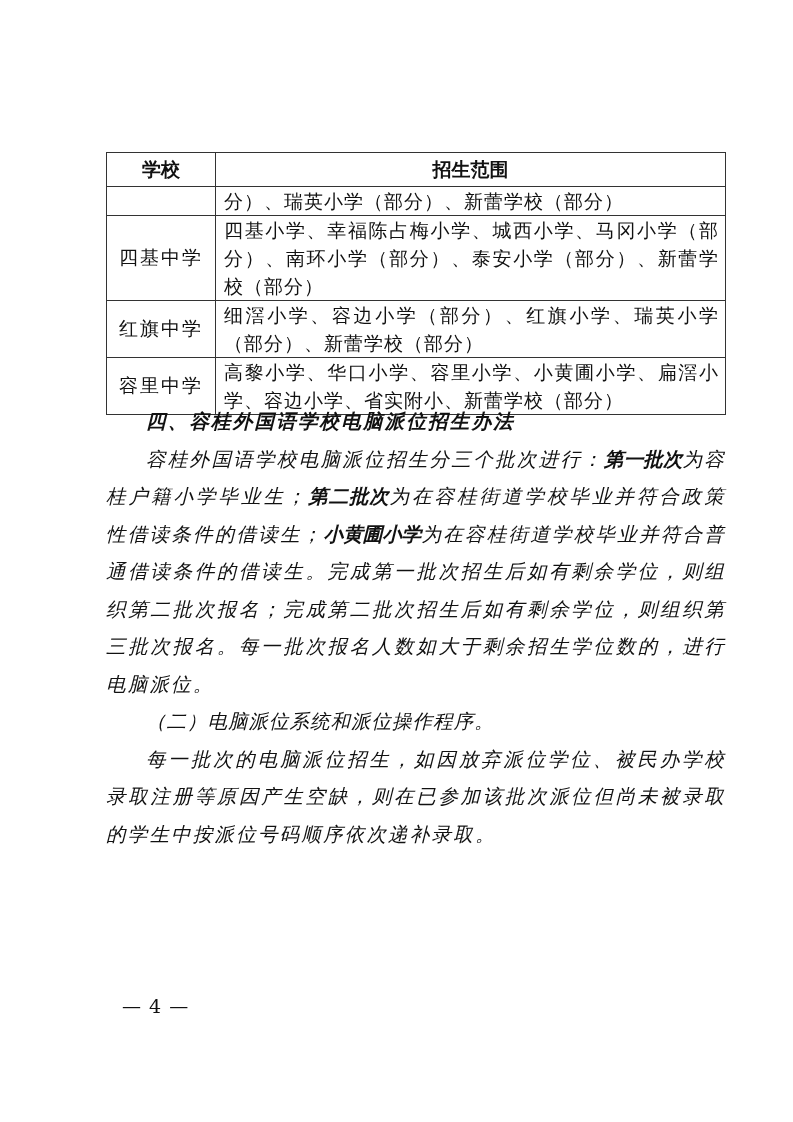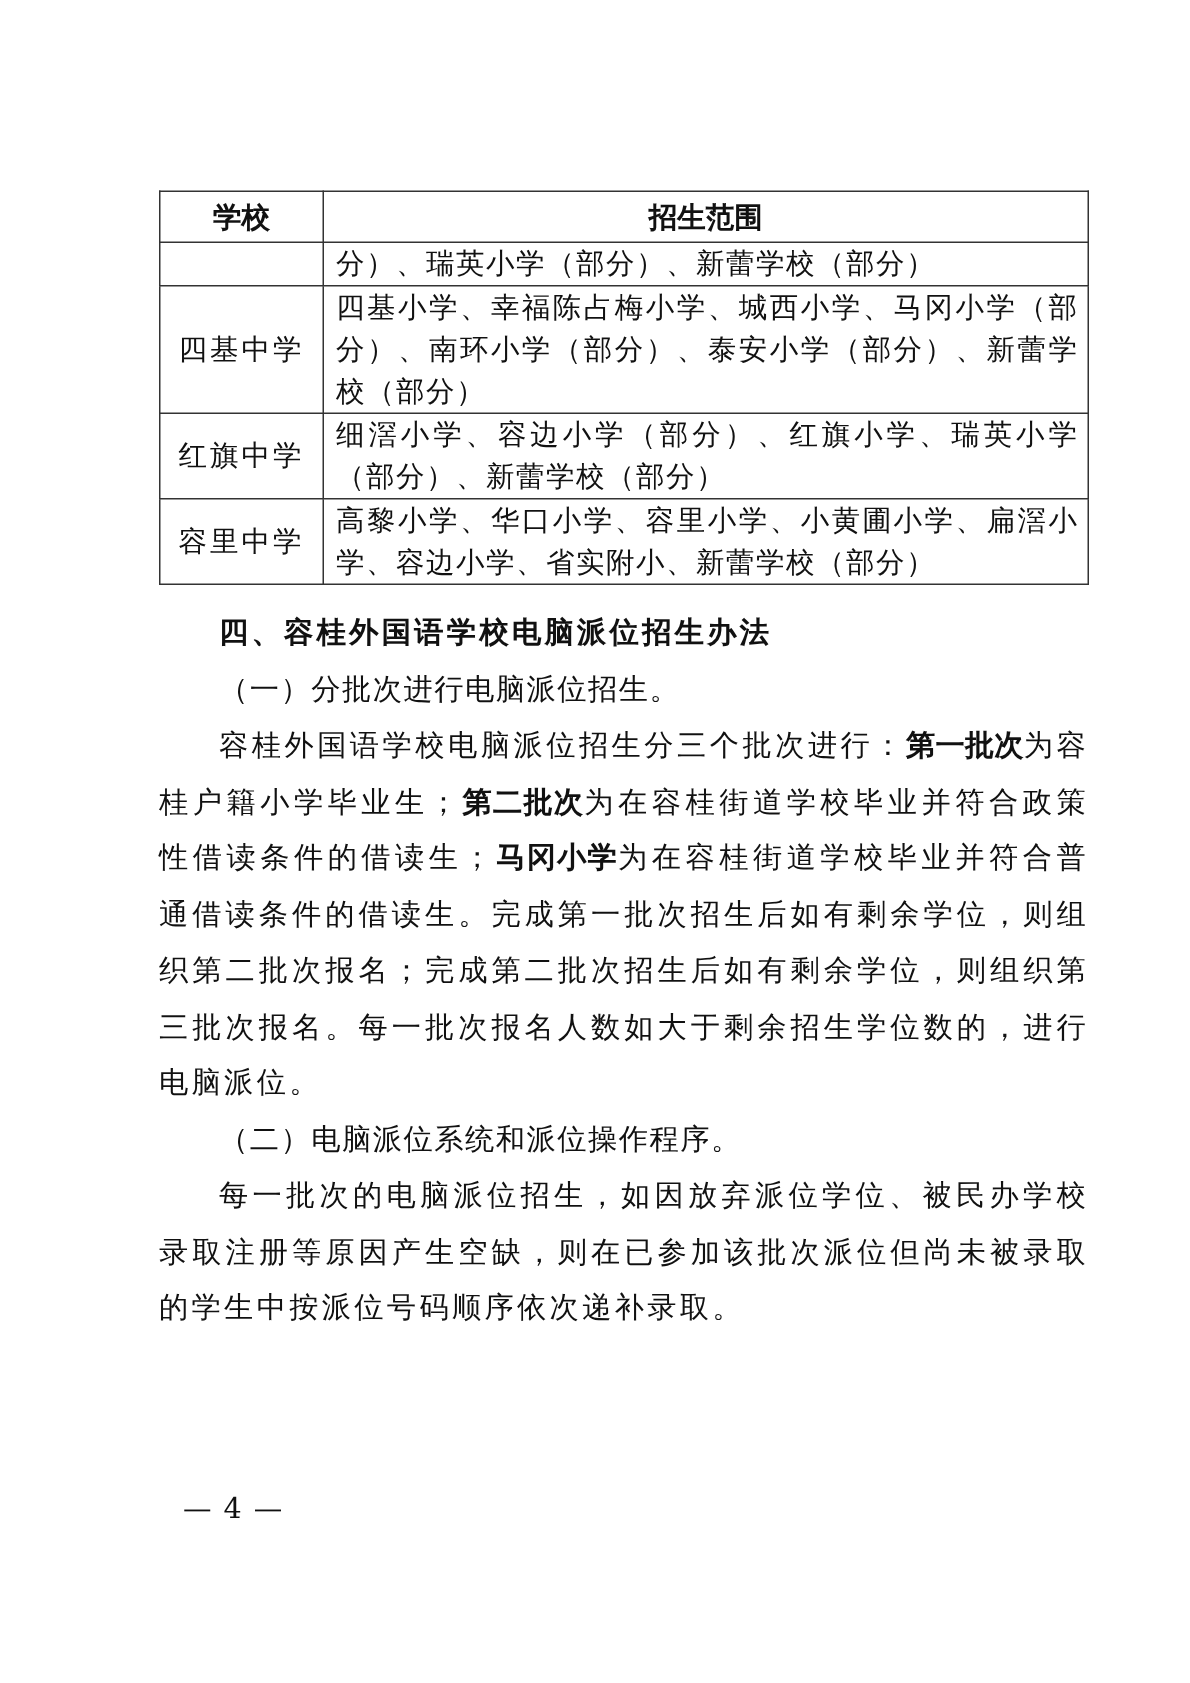--- a/index.html
+++ b/index.html
@@ -1,26 +1,26 @@
 <!DOCTYPE html>
 <html><head>
 <meta charset="utf-8">
 <style>
   html, body { margin:0; padding:0; background:#ffffff; }
   body { width:793px; height:1122px; position:relative; overflow:hidden;
          font-family:"DejaVu Serif","Liberation Serif",serif; color:#111; }
-  .table { position:absolute; left:106px; top:127px; width:620px;
+  .table { position:absolute; left:106px; top:152px; width:620px;
            border-collapse:collapse; font-size:19px; }
   .table td, .table th { border:1.5px solid #333; padding:0; vertical-align:middle; }
   .table th { height:33px; font-family:"DejaVu Sans","Liberation Sans",sans-serif; font-weight:bold; font-size:19px; text-align:center; }
   .col-school { width:108px; text-align:center; }
   .col-range { padding:0 6px 0 8px !important; line-height:28px; text-align:justify; letter-spacing:1px; }
   .school-cell { text-align:center; letter-spacing:2px; }
   .body-text { position:absolute; left:106px; width:620px; font-size:19.5px; line-height:37.5px; letter-spacing:2.2px; }
-  .p { margin:0; text-align:justify; }
+  .p { margin:0; text-align:justify;font-style:italic; }
   .indent { text-indent:40px; }
   .h1 { font-family:"DejaVu Sans","Liberation Sans",sans-serif; font-weight:bold; }
   .h2 { letter-spacing:1px; }
   .bold { font-family:"DejaVu Sans","Liberation Sans",sans-serif; font-weight:bold; letter-spacing:0; }
   .footer { position:absolute; left:122px; top:995px; font-size:19px; letter-spacing:1px; }
 </style>
 </head>
 <body>
 
 <table class="table">
@@ -43,19 +43,18 @@
   </tr>
   <tr>
     <td class="school-cell">容里中学</td>
     <td class="col-range">高黎小学、华口小学、容里小学、小黄圃小学、扁滘小学、容边小学、省实附小、新蕾学校（部分）</td>
   </tr>
 </tbody>
   </table>
 
 <div class="body-text" style="top:403px;">
   <p class="p indent h1">四、容桂外国语学校电脑派位招生办法</p>
-  <p class="p indent h2">（一）分批次进行电脑派位招生。</p>
-  <p class="p indent"><span>容桂外国语学校电脑派位招生分三个批次进行：</span><span class="bold">第一批次</span><span>为容桂户籍小学毕业生；</span><span class="bold">第二批次</span><span>为在容桂街道学校毕业并符合政策性借读条件的借读生；</span><span class="bold">马冈小学</span><span>为在容桂街道学校毕业并符合普通借读条件的借读生。完成第一批次招生后如有剩余学位，则组织第二批次报名；完成第二批次招生后如有剩余学位，则组织第三批次报名。每一批次报名人数如大于剩余招生学位数的，进行电脑派位。</span></p>
+  <p class="p indent"><span>容桂外国语学校电脑派位招生分三个批次进行：</span><span class="bold">第一批次</span><span>为容桂户籍小学毕业生；</span><span class="bold">第二批次</span><span>为在容桂街道学校毕业并符合政策性借读条件的借读生；</span><span class="bold">小黄圃小学</span><span>为在容桂街道学校毕业并符合普通借读条件的借读生。完成第一批次招生后如有剩余学位，则组织第二批次报名；完成第二批次招生后如有剩余学位，则组织第三批次报名。每一批次报名人数如大于剩余招生学位数的，进行电脑派位。</span></p>
   <p class="p indent h2">（二）电脑派位系统和派位操作程序。</p>
   <p class="p indent">每一批次的电脑派位招生，如因放弃派位学位、被民办学校录取注册等原因产生空缺，则在已参加该批次派位但尚未被录取的学生中按派位号码顺序依次递补录取。</p>
 </div>
 
 <div class="footer">— 4 —</div>
 
 </body></html>

